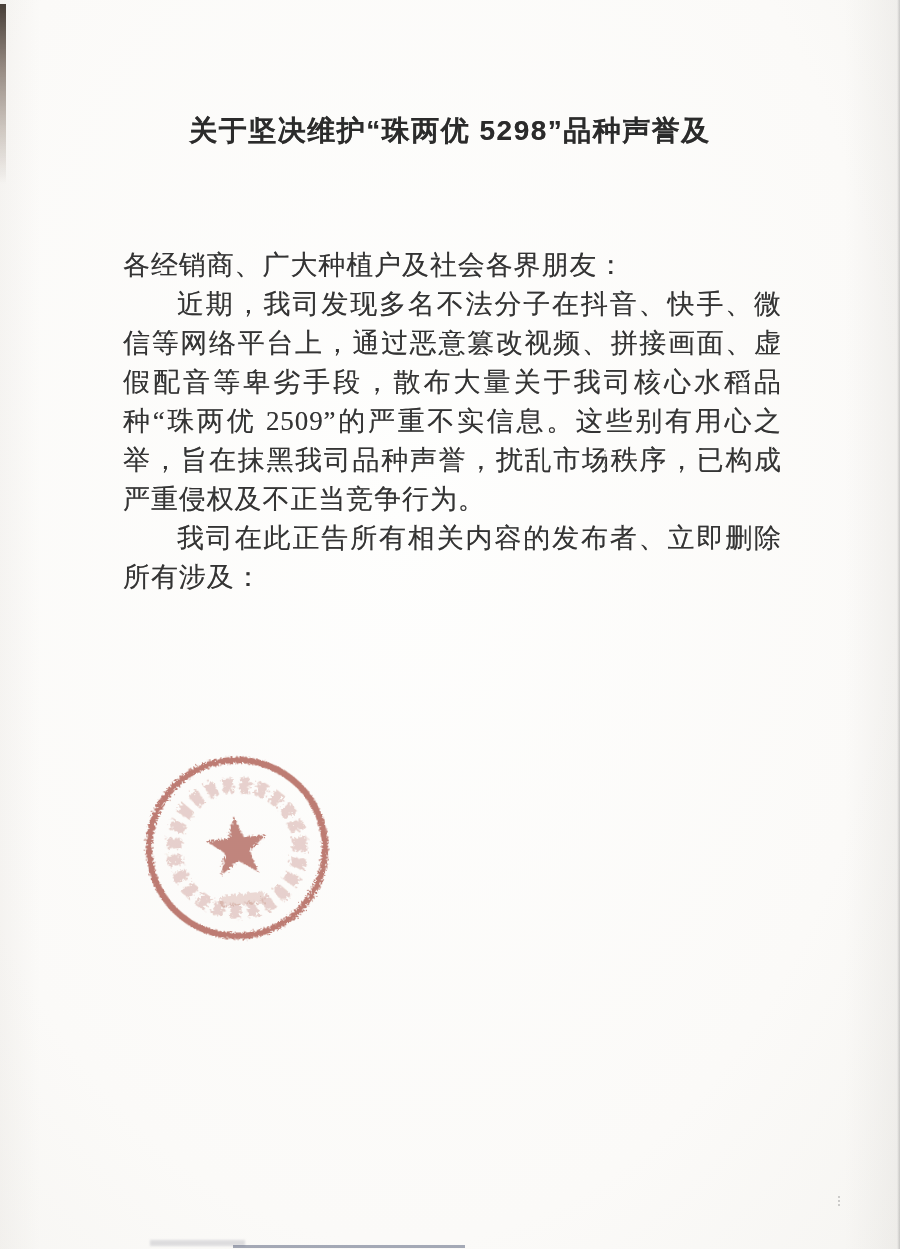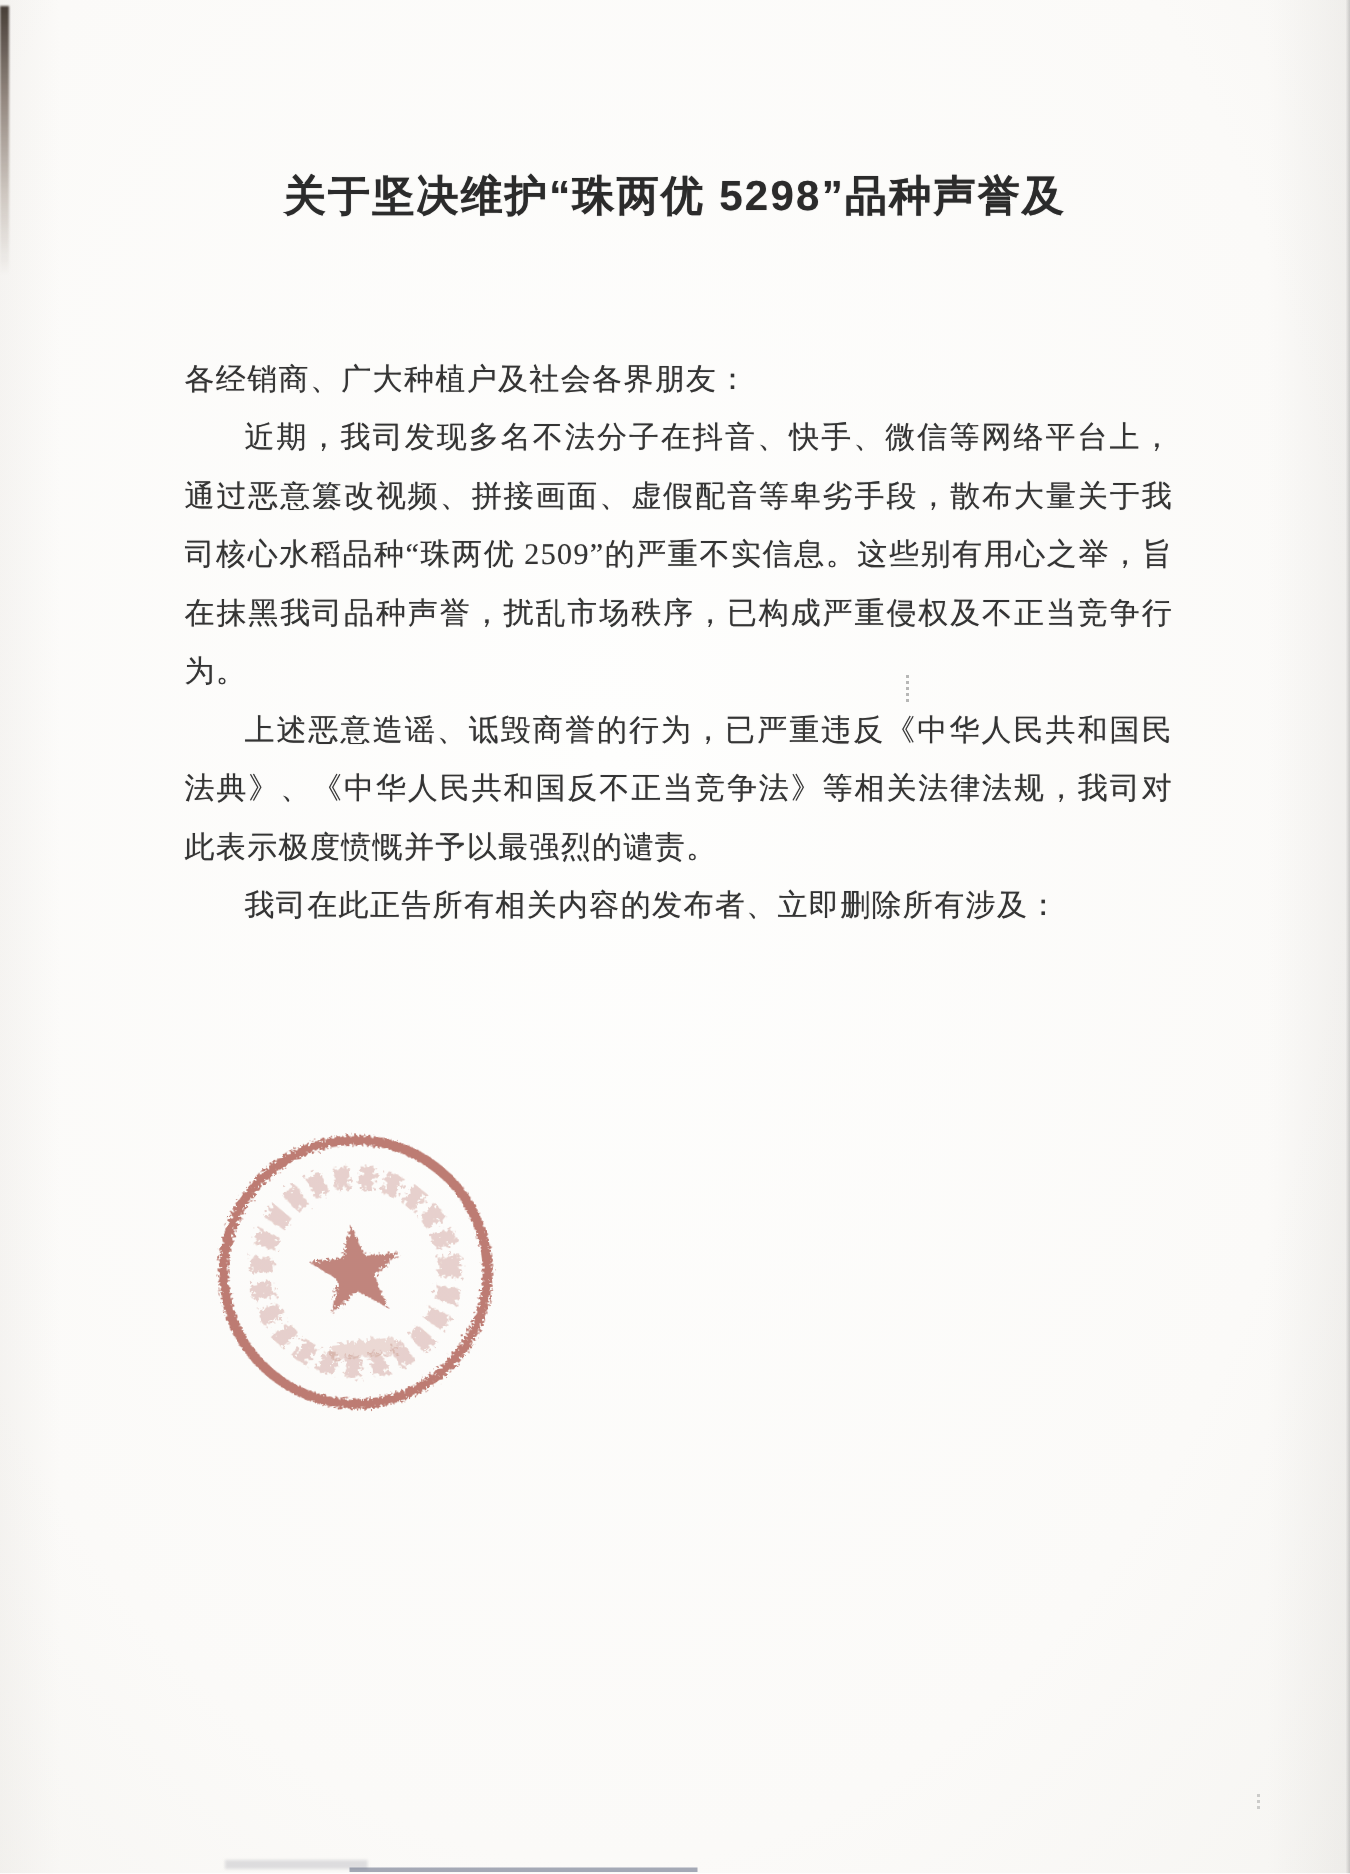--- a/index.html
+++ b/index.html
@@ -22,22 +22,22 @@
     margin:0;
     font-family:"Liberation Sans", sans-serif;
     font-weight:700;
     font-size:28px;
     line-height:49px;
     letter-spacing:1.5px;
     color:#2b2b2b;
     text-shadow:0 0 0.6px rgba(40,40,40,0.55);
   }
   .body-text{
-    position:absolute;top:234px;left:123px;width:659px;
-    font-size:20px;
+    position:absolute;top:246px;left:123px;width:659px;
+    font-size:27px;
     line-height:39px;
     letter-spacing:0.9px;
     color:#343434;
     text-align:justify;
     text-shadow:0 0 0.5px rgba(45,45,45,0.5);
   }
   .body-text p{margin:0;}
   .para{text-indent:2em;}
   
   .seal{
@@ -83,21 +83,20 @@
 
 <div class="page">
 
   <div class="title-block">
     <h1 class="title-line">关于坚决维护“珠两优 5298”品种声誉及</h1>
   </div>
 
   <div class="body-text">
     <p class="salutation">各经销商、广大种植户及社会各界朋友：</p>
     <p class="para">近期，我司发现多名不法分子在抖音、快手、微信等网络平台上，通过恶意篡改视频、拼接画面、虚假配音等卑劣手段，散布大量关于我司核心水稻品种“珠两优 2509”的严重不实信息。这些别有用心之举，旨在抹黑我司品种声誉，扰乱市场秩序，已构成严重侵权及不正当竞争行为。</p>
-    <p class="para">上述恶意造谣、诋毁商誉的行为，已严重违反《中华人民共和国民法典》、《中华人民共和国反不正当竞争法》等相关法律法规，我司对此表示极度愤慨并予以最强烈的谴责。</p>
     <p class="para">我司在此正告所有相关内容的发布者、立即删除所有涉及：</p>
   </div>
 
   <svg class="seal" viewBox="0 0 200 200" xmlns="http://www.w3.org/2000/svg">
     <defs>
       <filter id="sealRough" x="-25%" y="-25%" width="150%" height="150%">
         <feTurbulence type="fractalNoise" baseFrequency="0.55" numOctaves="2" seed="7" result="n"></feTurbulence>
         <feDisplacementMap in="SourceGraphic" in2="n" scale="6"></feDisplacementMap>
       </filter>
       <filter id="sealRough2" x="-25%" y="-25%" width="150%" height="150%">

